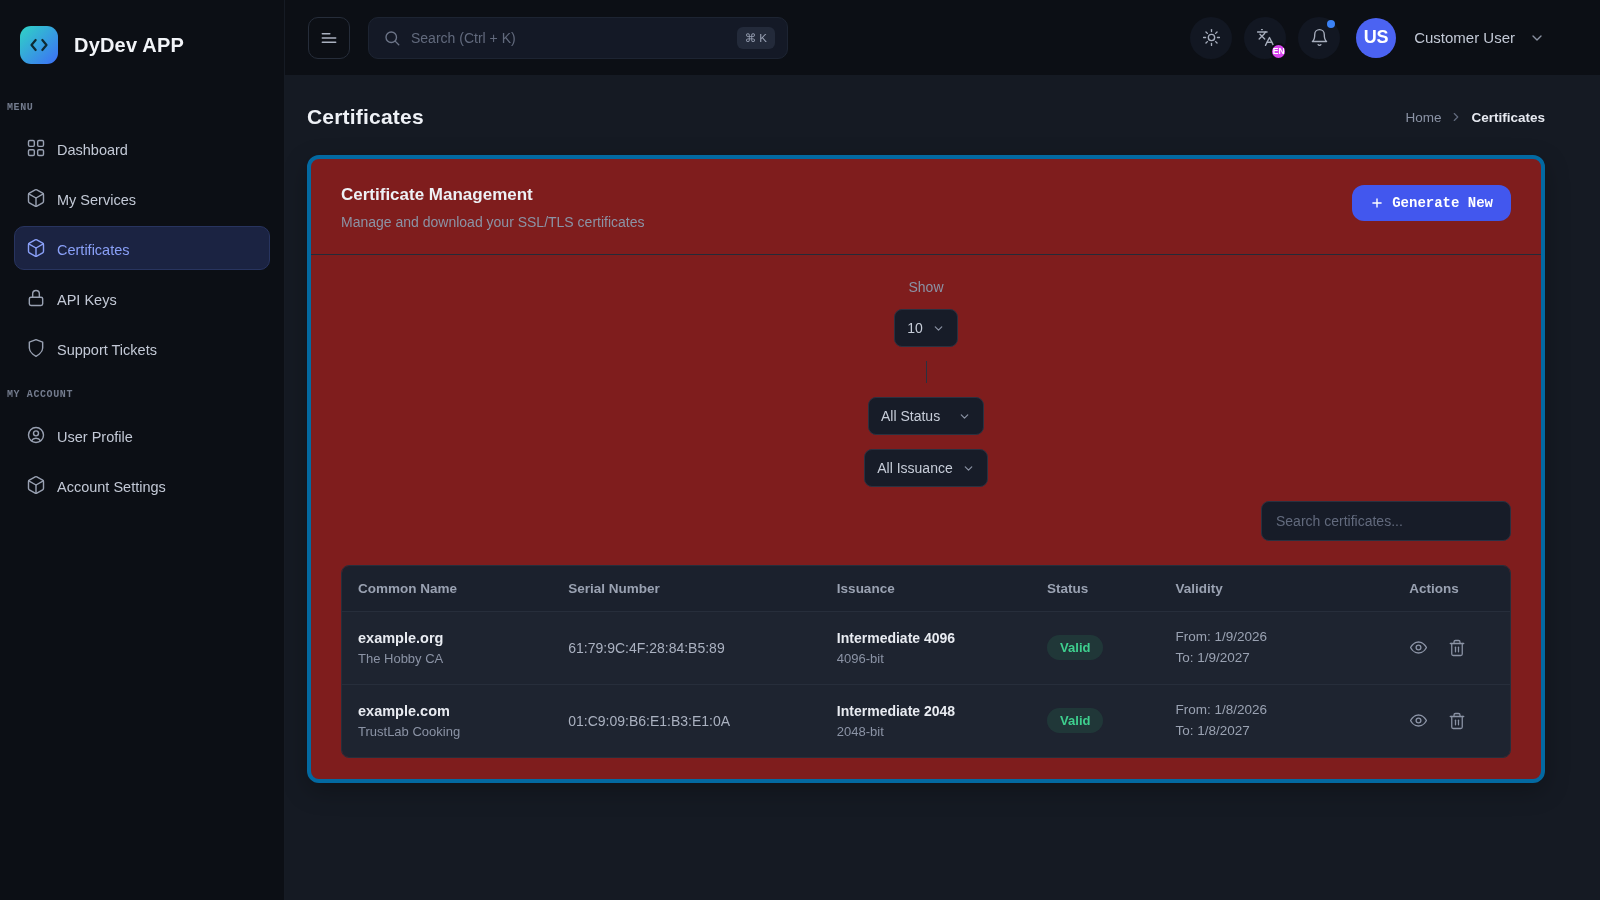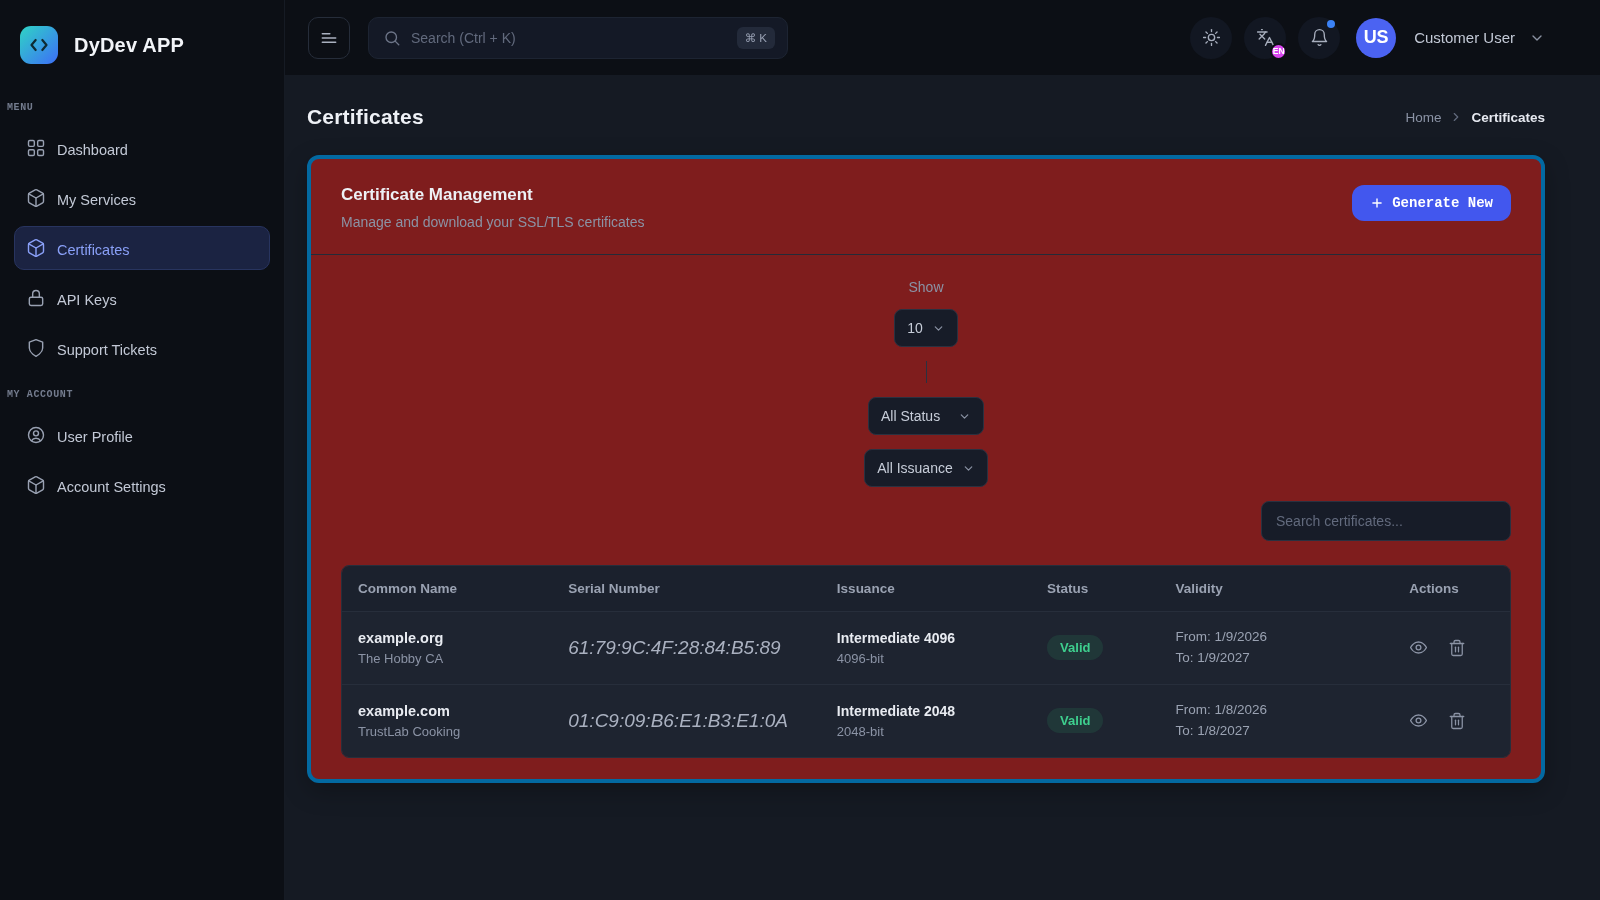--- a/index.html
+++ b/index.html
@@ -138,21 +138,21 @@
   thead th {
     text-align:left; padding:15px 16px; color:#9aa2b2;
     font-weight:600; font-size:13.5px; background:#1b212d;
     border-bottom:1px solid #272e3b;
   }
   tbody tr { background:#1e2430; }
   tbody tr + tr td { border-top:1px solid #272e3b; }
   td { padding:15px 16px; vertical-align:middle; }
   .cell-primary { font-size:14.5px; font-weight:700; color:#e8ebf1; }
   .cell-secondary { font-size:13px; color:#8b93a5; margin-top:5px; }
-  .cell-serial { color:#aab1c0; font-size:19px;font-style:italic; }
+  .cell-serial { color:#aab1c0; font-size:14px; }
   .cell-validity { color:#9aa2b2; font-size:13.5px; line-height:1.55; }
   .badge-valid {
     display:inline-block; padding:5px 13px; border-radius:999px;
     background:rgba(45,186,116,.13); color:#3ecf8e; font-size:13px; font-weight:600;
   }
   .actions-cell { display:flex; align-items:center; gap:20px; }
   .action-btn { background:none; border:none; color:#8b93a5; cursor:pointer; padding:0; }
 
   ::-webkit-scrollbar { width:8px; }
   ::-webkit-scrollbar-thumb { background:#2a3140; border-radius:4px; }

